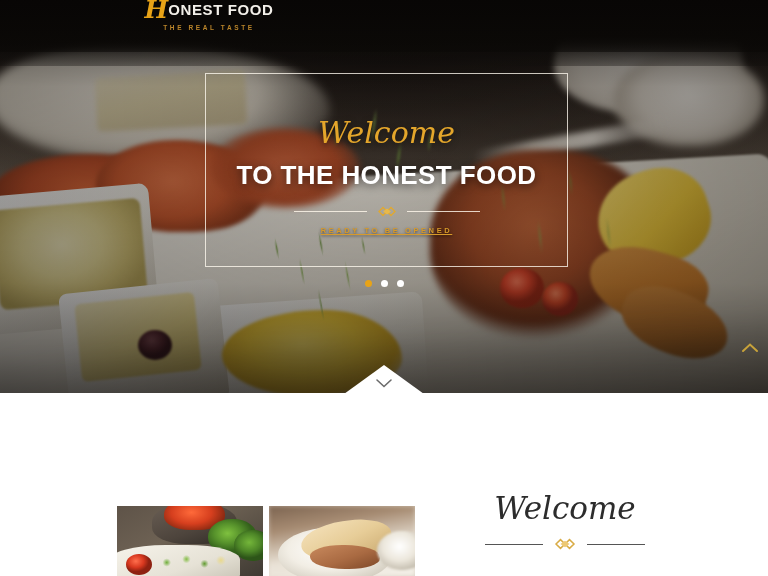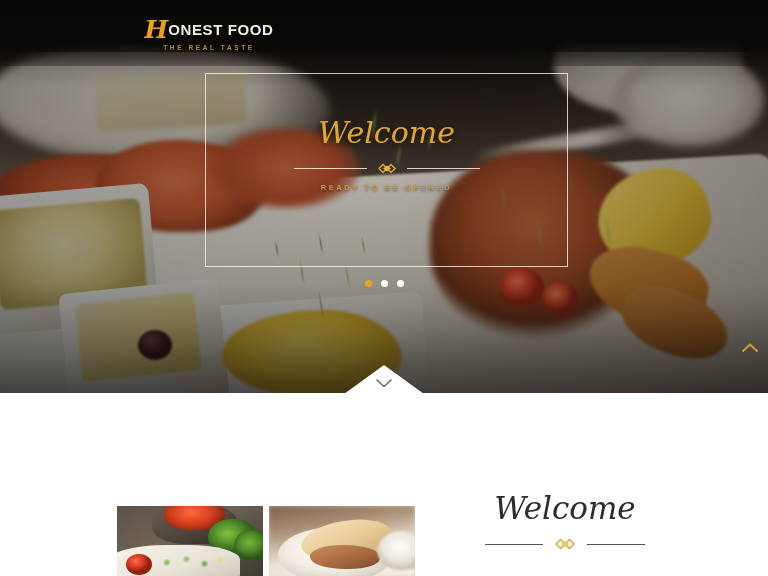--- a/index.html
+++ b/index.html
@@ -204,21 +204,21 @@
       linear-gradient(180deg, rgba(10,8,6,0.55) 0%, rgba(20,14,10,0.18) 22%, rgba(20,14,10,0.20) 72%, rgba(12,9,7,0.48) 100%);
   }
 
   
   .header {
     position:absolute; left:0; top:0; width:768px; height:52px;
     display:flex; align-items:center;
     background:linear-gradient(180deg, rgba(8,6,5,0.94) 0%, rgba(10,8,6,0.86) 70%, rgba(10,8,6,0.55) 100%);
     z-index:20;
   }
-  .brand { position:absolute; left:104px; top:20px; width:210px; text-align:center; }
+  .brand { position:absolute; left:104px; top:0; width:210px; text-align:center; }
   .brand-title {
     font-family:"Liberation Sans", sans-serif;
     font-weight:bold; font-size:15px; letter-spacing:0.6px;
     color:#f2efe9; line-height:20px; white-space:nowrap;
   }
   .brand-title .cap {
     font-family:"DejaVu Serif", serif;
     font-style:italic; font-weight:bold;
     font-size:25px; color:#e8a317;
     vertical-align:-3px; letter-spacing:0;
@@ -261,20 +261,21 @@
     margin:14px auto 0; width:186px; height:12px;
     display:flex; align-items:center; justify-content:center; gap:5px;
   }
   .hero-div .bar { flex:1; height:1px; background:rgba(255,248,236,0.82); }
   .orn { display:flex; align-items:center; justify-content:center; }
   .hero-sub {
     margin-top:9px;
     font-size:7.5px; font-weight:bold; letter-spacing:2.6px;
     color:#d79a2a;
     text-shadow:0 1px 3px rgba(0,0,0,0.6);
+    text-decoration:underline;
   }
 
   .dots {
     position:absolute; left:0; right:0; top:280px;
     display:flex; align-items:center; justify-content:center; gap:9px;
     z-index:14;
   }
   .dot { width:7px; height:7px; border-radius:50%; background:#ffffff; cursor:pointer; }
   .dot.active { background:#e8a317; }
 
@@ -431,20 +432,21 @@
     <div class="header">
       <div class="brand">
         <div class="brand-title"><span class="cap">H</span><span>ONEST FOOD</span></div>
         <div class="brand-sub">THE REAL TASTE</div>
       </div>
     </div>
 
     <div class="hero-frame">
       <div class="hero-inner">
         <div class="hero-script">Welcome</div>
+        <div class="hero-title">TO THE HONEST FOOD</div>
         <div class="hero-div">
           <span class="bar"></span>
           <span class="orn">
             <svg width="30" height="11" viewBox="0 0 30 11">
               <path d="M7 5.5 L11 1.5 L15 5.5 L11 9.5 Z" fill="none" stroke="#e0a832" stroke-width="1.4"></path>
               <path d="M15 5.5 L19 1.5 L23 5.5 L19 9.5 Z" fill="none" stroke="#e0a832" stroke-width="1.4"></path>
               <path d="M11 5.5 L15 2.6 L19 5.5 L15 8.4 Z" fill="#e9b949"></path>
             </svg>
           </span>
           <span class="bar"></span>

